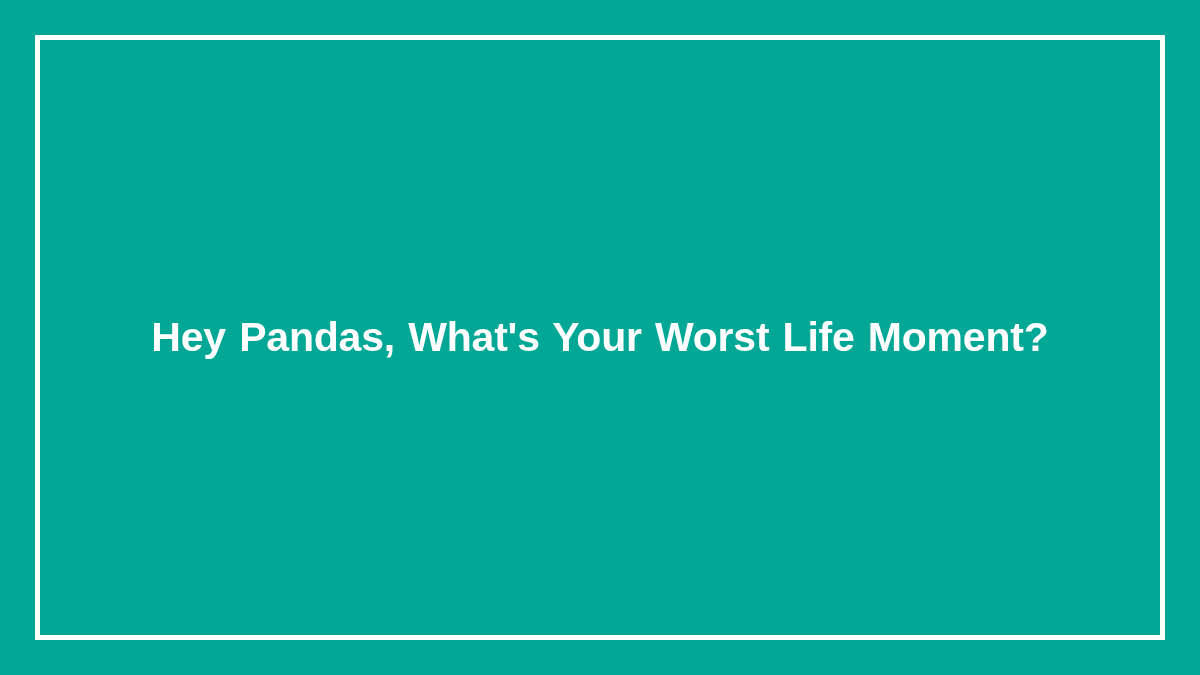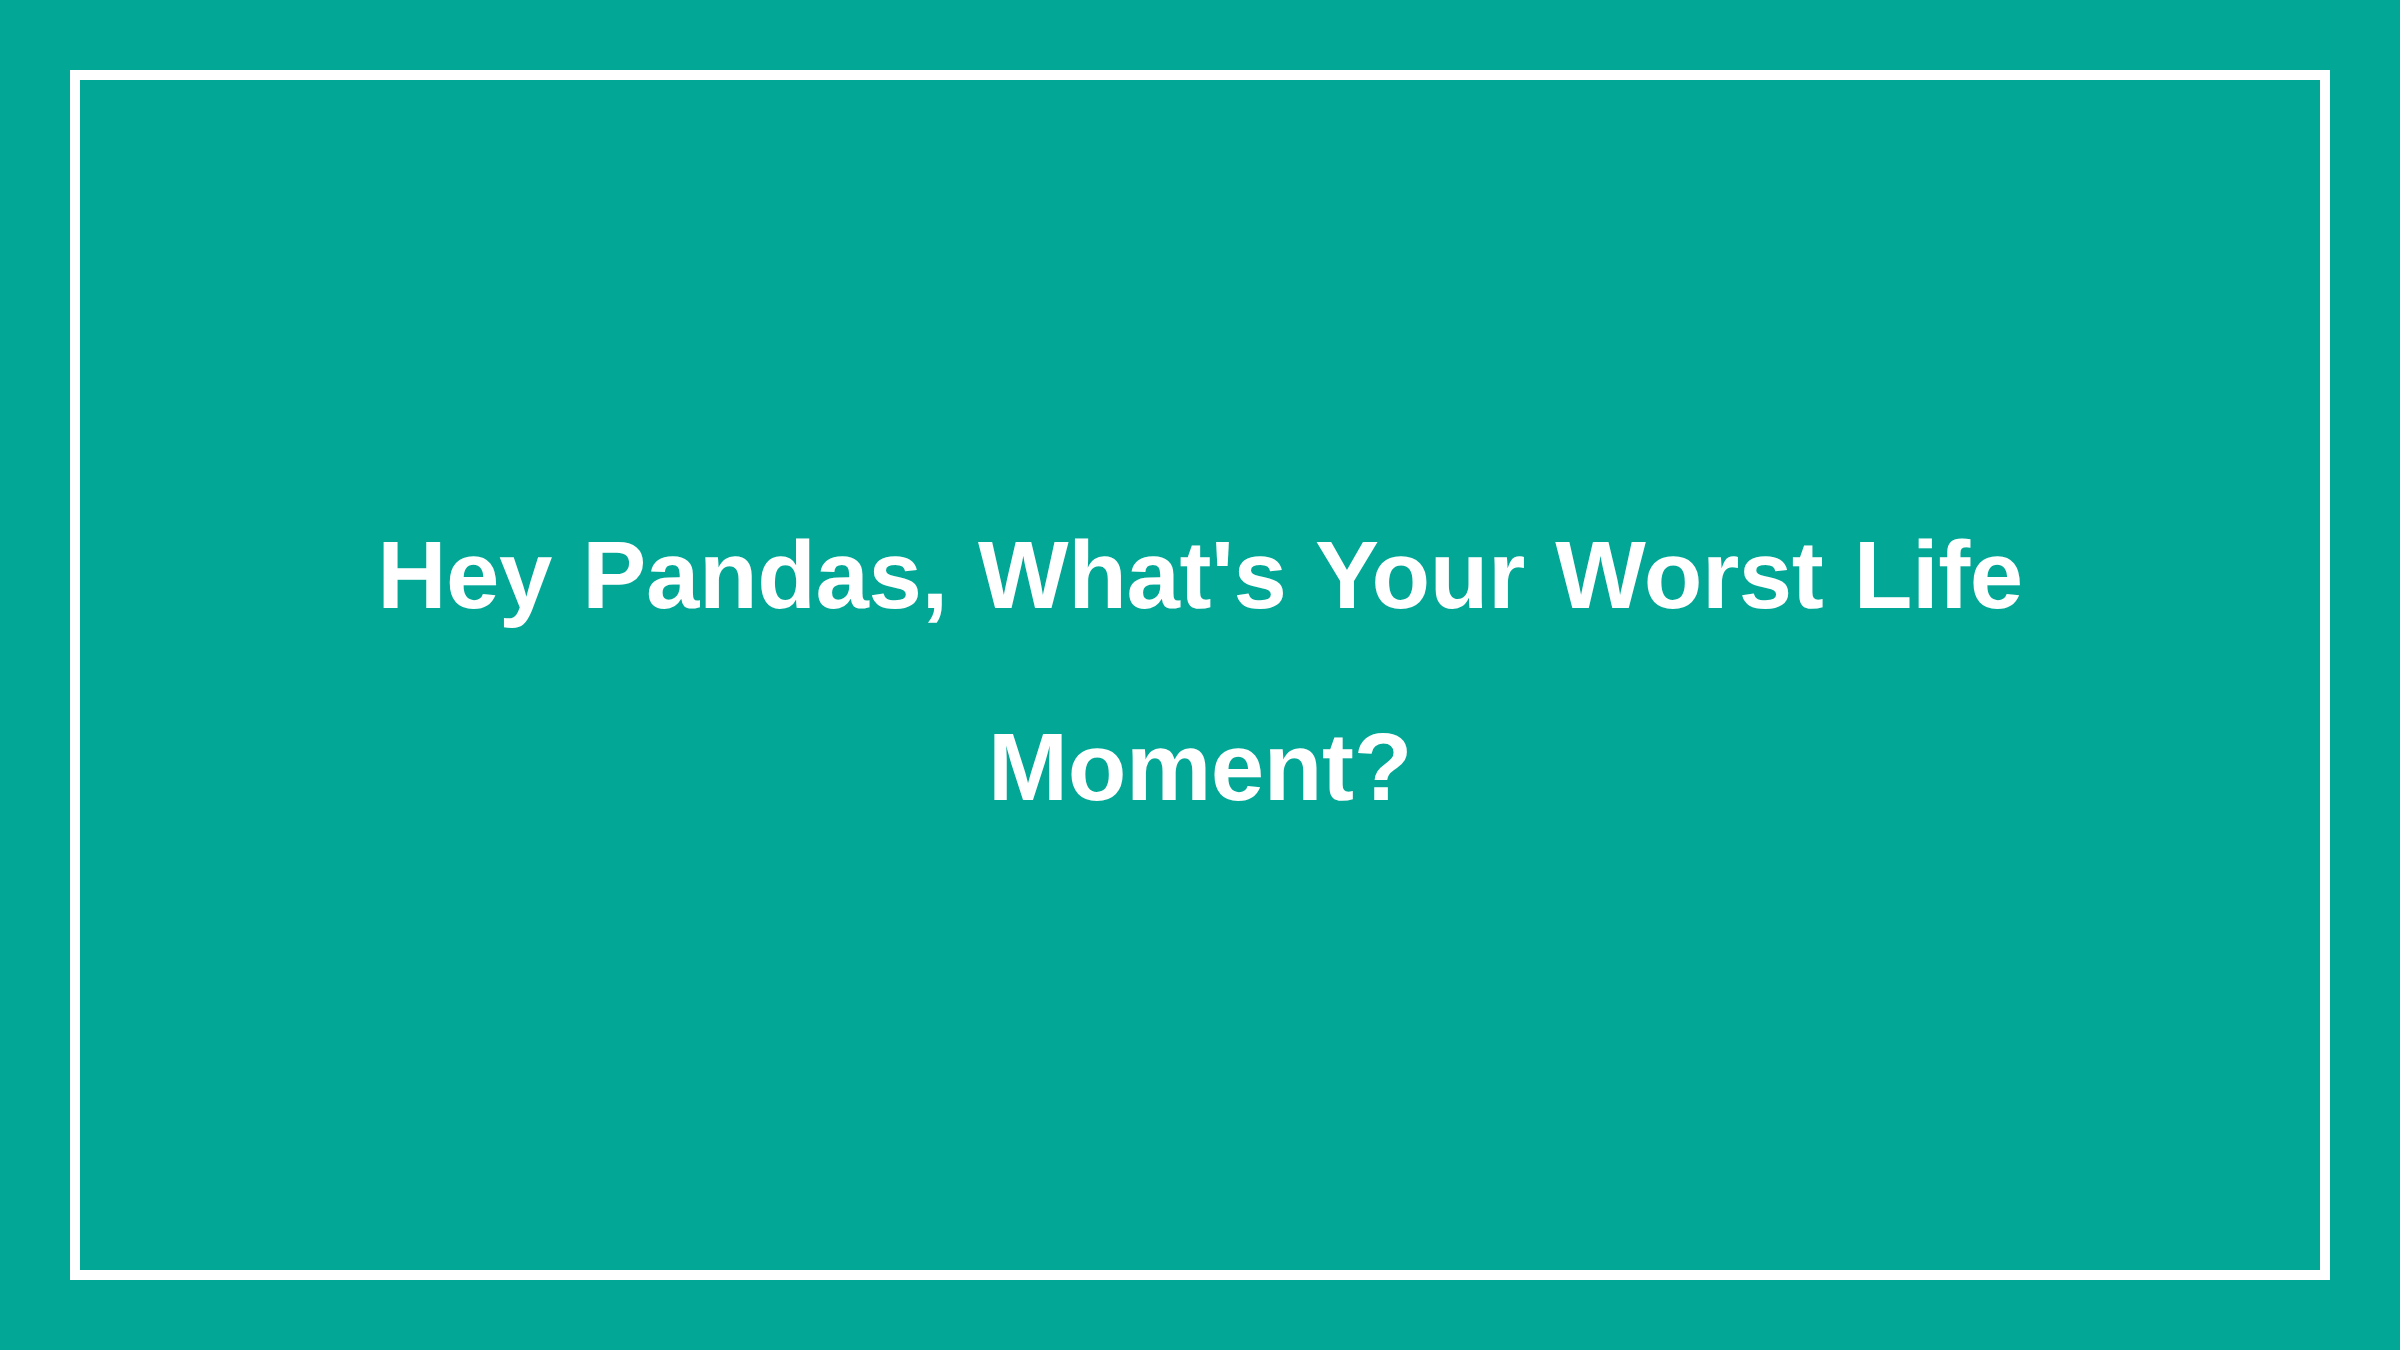--- a/index.html
+++ b/index.html
@@ -40,21 +40,21 @@
     box-sizing: border-box;
     padding: 0 60px;
   }
   .title {
     margin: 0;
     width: 1010px;
     text-align: center;
     color: #ffffff;
     font-family: "Liberation Sans", sans-serif;
     font-weight: bold;
-    font-size: 48px;
+    font-size: 41px;
     line-height: 96px;
     letter-spacing: -0.2px;
     word-spacing: 2px;
     transform: translateY(-1px);
   }
 </style>
 </head>
 <body>
 
 <div class="card">

